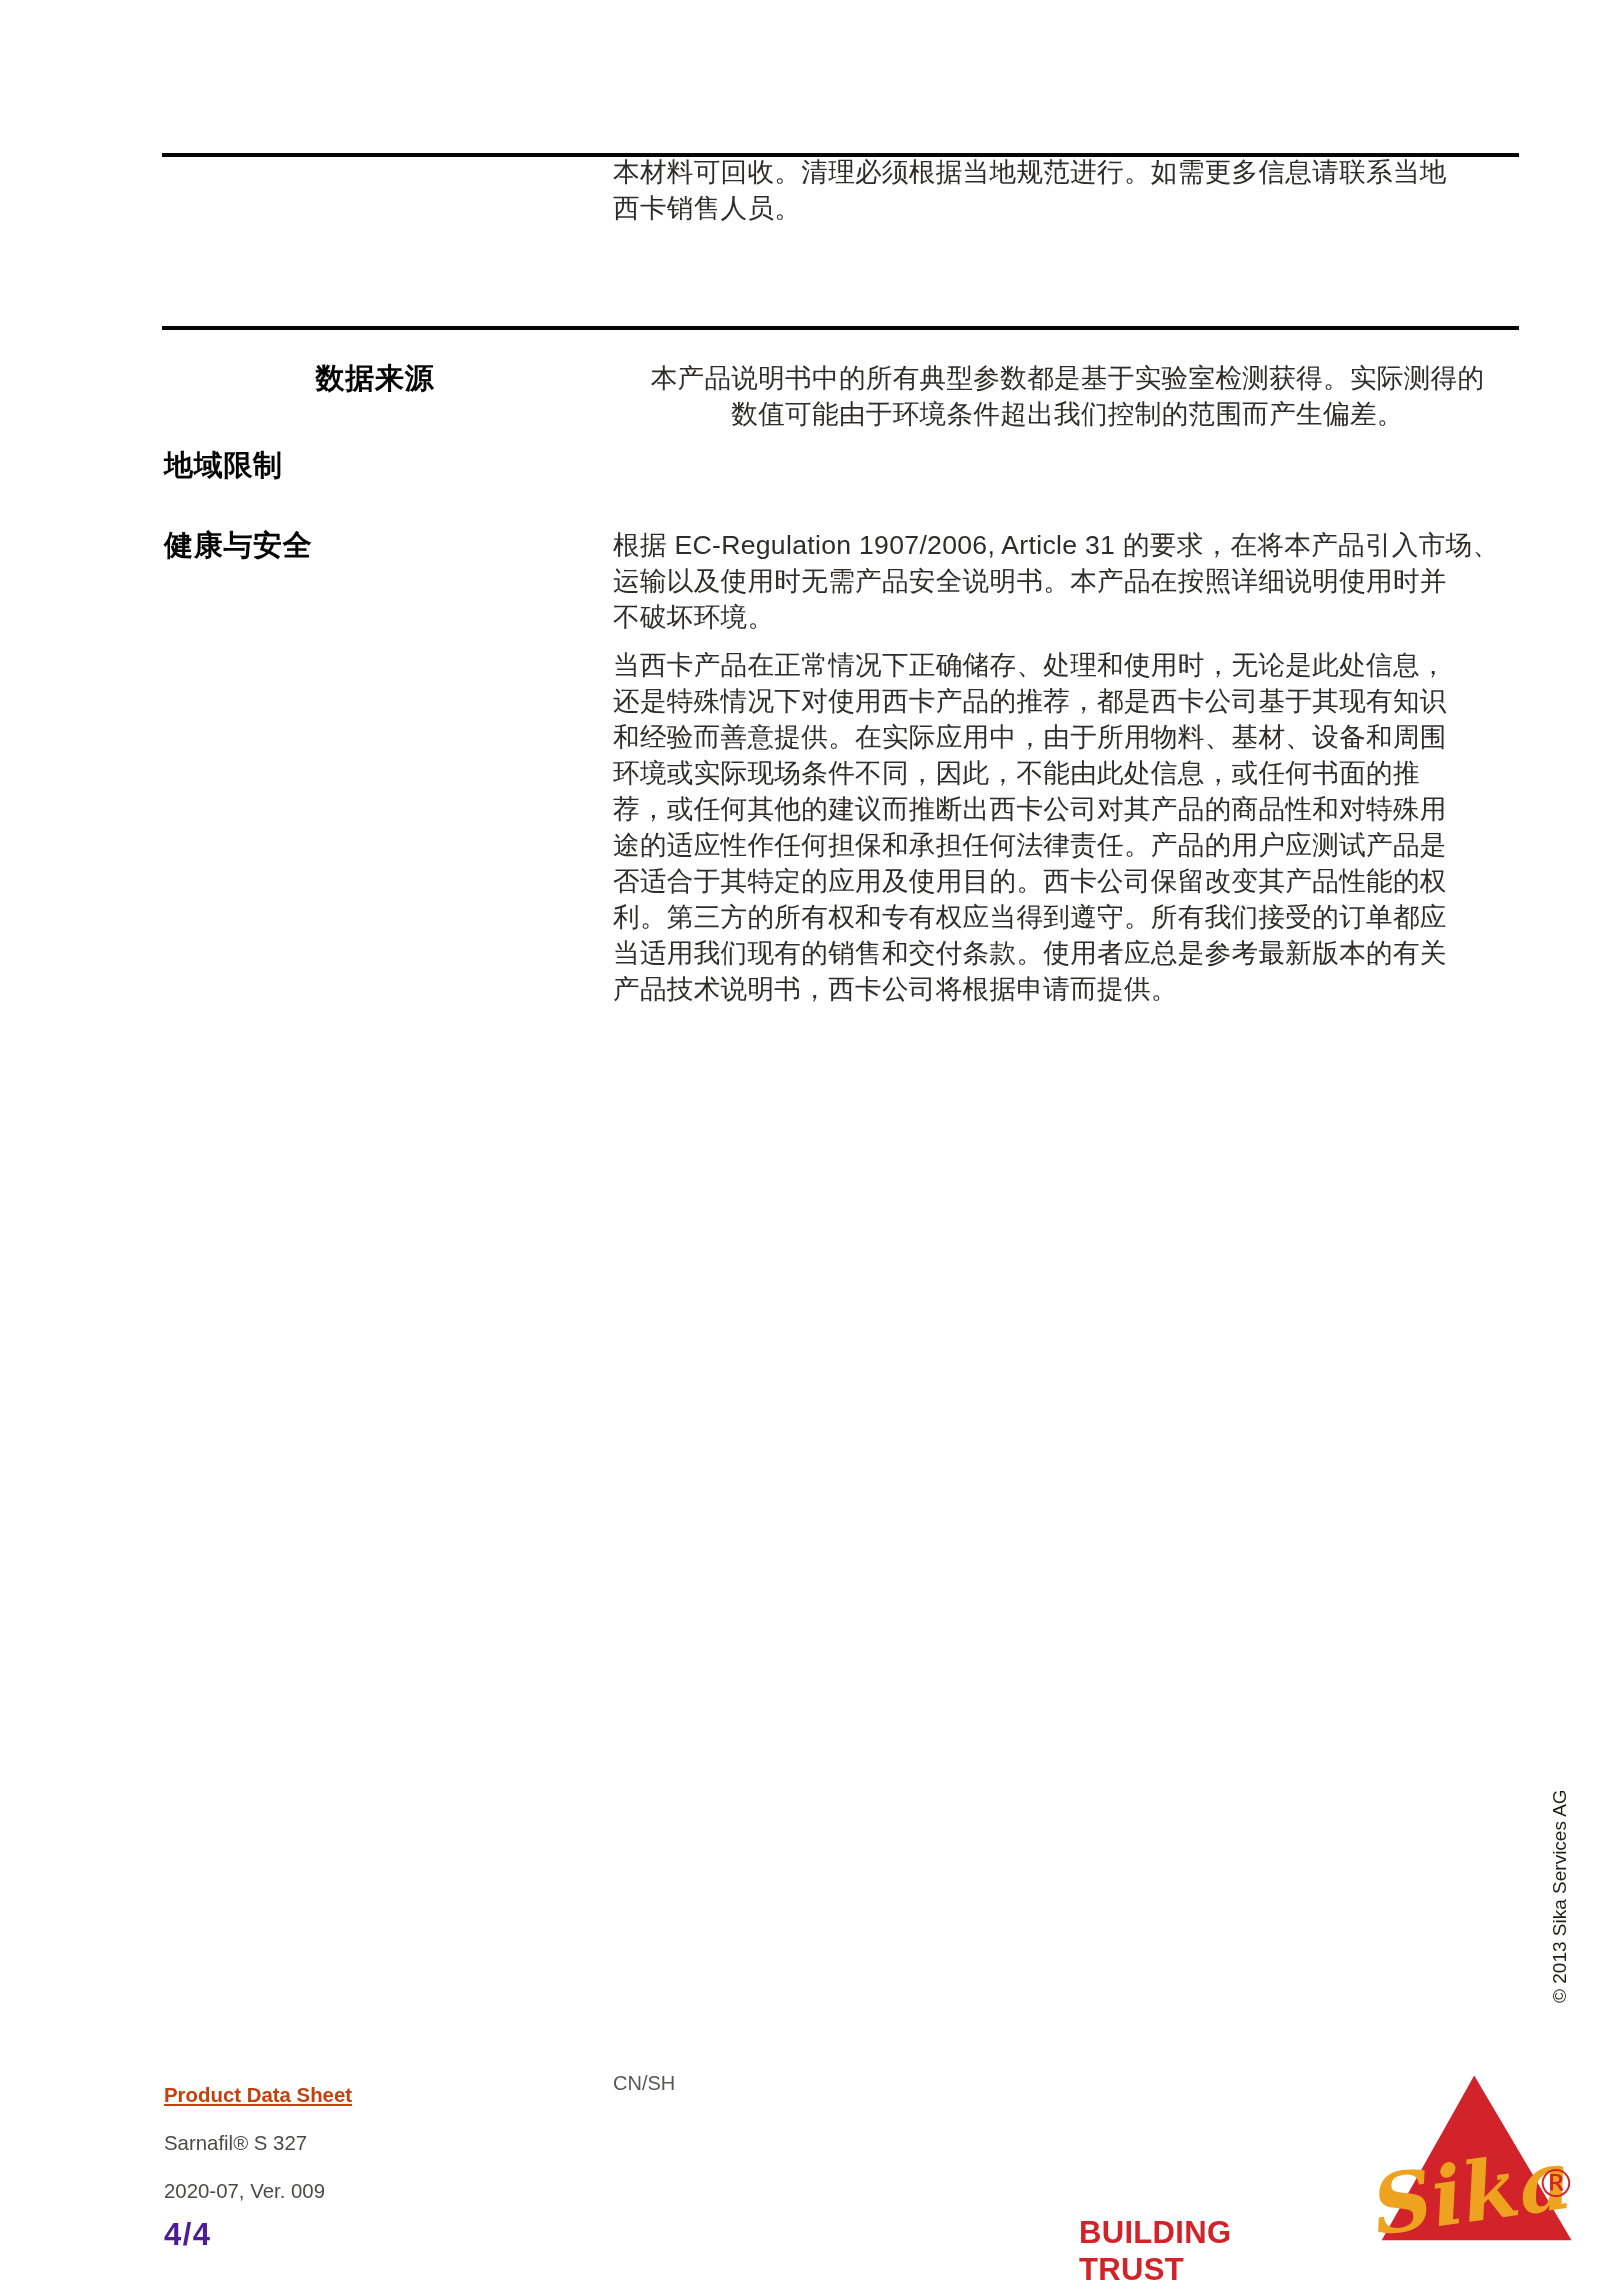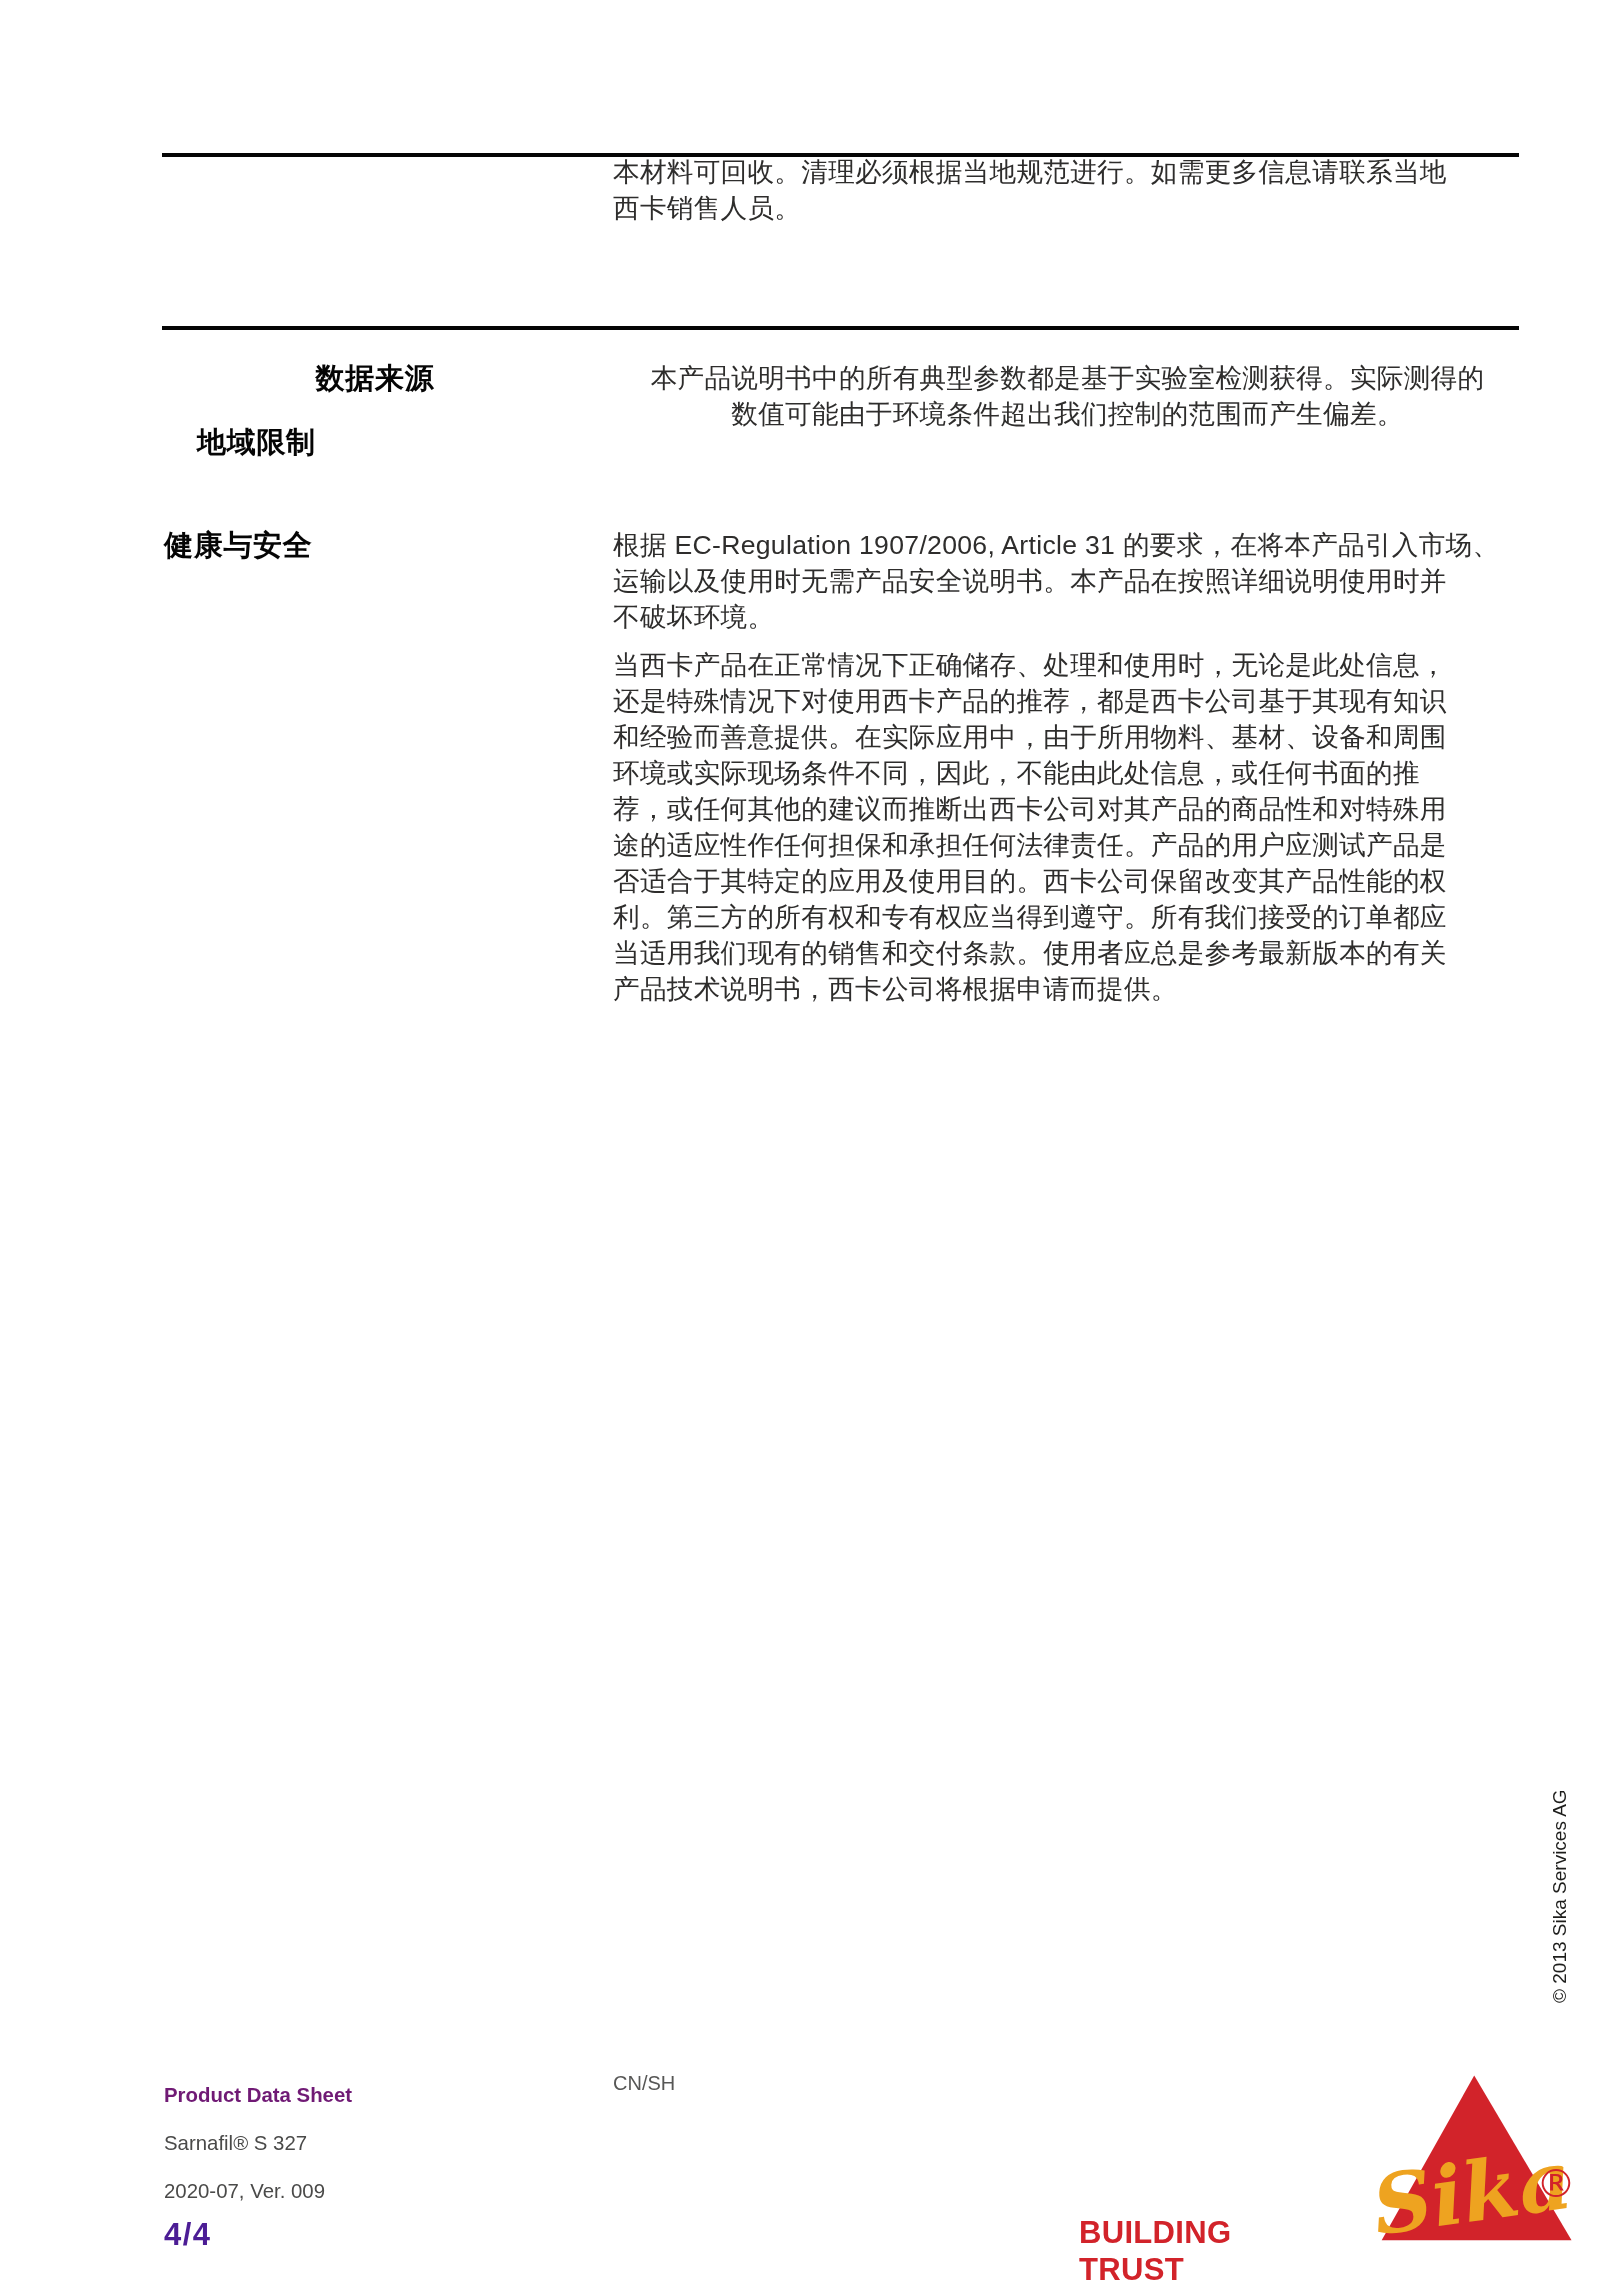--- a/index.html
+++ b/index.html
@@ -20,29 +20,29 @@
     white-space:pre-line; text-align:justify; text-justify:inter-character;
     letter-spacing:0.3px;
   }
   .sec-label {
     position:absolute; left:164px; width:422px;
     font-size:29px; line-height:36px; font-weight:bold; color:#050505;
     letter-spacing:0.7px;
   }
   .par-top   { top:154px; }
   .row1      { top:360px;text-align:center; }
-  .row2      { top:424px;margin-left:33px; }
+  .row2      { top:447px; }
   .row3      { top:527px; }
   .row4      { top:647px; }
 
   .footer-left {
     position:absolute; left:164px; top:2071px;
     font-size:20.4px; line-height:48px; color:#4a4a49;
   }
-  .footer-left .doc-type { font-weight:bold; color:#701a75; }
+  .footer-left .doc-type { font-weight:bold; color:#c2410c;text-decoration:underline; }
   .footer-locale {
     position:absolute; left:613px; top:2071px;
     font-size:20px; line-height:24.5px; color:#575756;
   }
   .page-num {
     position:absolute; left:164px; top:2217px;
     font-size:31px; font-weight:bold; color:#4c1d95; letter-spacing:1.4px;
   }
   .tagline {
     position:absolute; left:1079px; top:2214px; width:273px;

